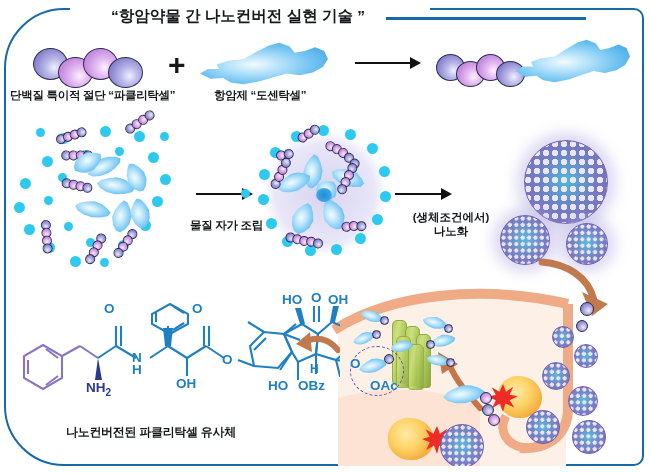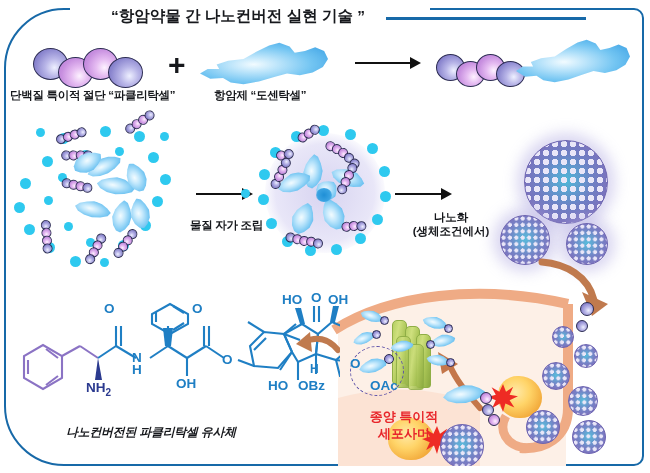--- a/index.html
+++ b/index.html
@@ -277,22 +277,22 @@
       <div class="bead m" style="left:0;top:0;"></div>
         <div class="bead v" style="left:6px;top:5px;"></div>
     </div>
   </div>
 
   <div>
     <div class="arrow-line" style="left:395px;top:193px;width:48px;"></div>
     <div class="arrow-head" style="left:441px;top:188px;"></div>
   </div>
   <div class="lbl2" style="left:392px;top:210px;width:118px;">
+    <div>(생체조건에서)</div>
     <div>나노화</div>
-    <div>(생체조건에서)</div>
   </div>
 
   <div>
     <div class="np" style="left:524px;top:140px;width:82px;height:82px;"></div>
     <div class="np small" style="left:500px;top:215px;width:48px;height:48px;"></div>
     <div class="np small" style="left:566px;top:223px;width:40px;height:40px;"></div>
   </div>
 
   <svg class="curve-arrow" style="left:536px;top:258px;" width="96" height="60" viewBox="0 0 96 60">
     <path d="M6 4 C 30 6, 52 18, 58 42" stroke="#c07a4e" stroke-width="7" fill="none" stroke-linecap="round"></path>
@@ -368,24 +368,20 @@
       <div class="bead v" style="left:246px;top:32px;width:10px;height:10px;"></div>
       <div class="np small" style="left:222px;top:38px;width:20px;height:20px;box-shadow:none;"></div>
       <div class="np small" style="left:244px;top:56px;width:22px;height:22px;box-shadow:none;"></div>
       <div class="np small" style="left:212px;top:74px;width:26px;height:26px;box-shadow:none;"></div>
       <div class="np small" style="left:238px;top:98px;width:28px;height:28px;box-shadow:none;"></div>
       <div class="np small" style="left:196px;top:122px;width:32px;height:32px;box-shadow:none;"></div>
       <div class="np small" style="left:242px;top:132px;width:32px;height:32px;box-shadow:none;"></div>
     </div>
 
     
-    <div class="redlbl" style="left:14px;top:120px;width:120px;">
-      <div>종양 특이적</div>
-      <div>세포사머</div>
-    </div>
   </div>
 
   <div style="position:absolute;left:10px;top:296px;width:330px;height:140px;">
     <svg width="330" height="140" viewBox="0 0 330 140">
       <g stroke="#8b73c4" stroke-width="2.1" fill="none">
 
         <polygon points="14,82 14,60 33,49 52,60 52,82 33,93"></polygon>
         <line x1="18" y1="78" x2="18" y2="64"></line>
         <line x1="36" y1="53" x2="48" y2="62"></line>
         <line x1="48" y1="80" x2="36" y2="89"></line>
@@ -473,15 +469,15 @@
     <span style="position:absolute;left:316px;top:82px;font-size:13.5px;font-weight:bold;color:#1f7fc4;margin-left:44px;">OAc</span>
     <span style="position:absolute;left:300px;top:66px;font-size:12px;font-weight:bold;color:#1f7fc4;">H</span>
     <span style="position:absolute;left:340px;top:60px;font-size:13.5px;font-weight:bold;color:#1f7fc4;">O</span>
   </div>
 
   <svg style="position:absolute;left:294px;top:330px;" width="46" height="30" viewBox="0 0 46 30">
     <path d="M44 20 C 34 8, 22 6, 10 12" stroke="#c07a4e" stroke-width="6" fill="none" stroke-linecap="round"></path>
     <path d="M16 2 L2 14 L18 22 Z" fill="#c07a4e"></path>
   </svg>
 
-  <div class="lbl" style="left:66px;top:424px;font-size:12px;font-style:italic;">나노컨버전된 파클리탁셀 유사체</div>
+  <div class="lbl" style="left:66px;top:424px;font-size:12px;">나노컨버전된 파클리탁셀 유사체</div>
 
 </div>
 
 </body></html>

